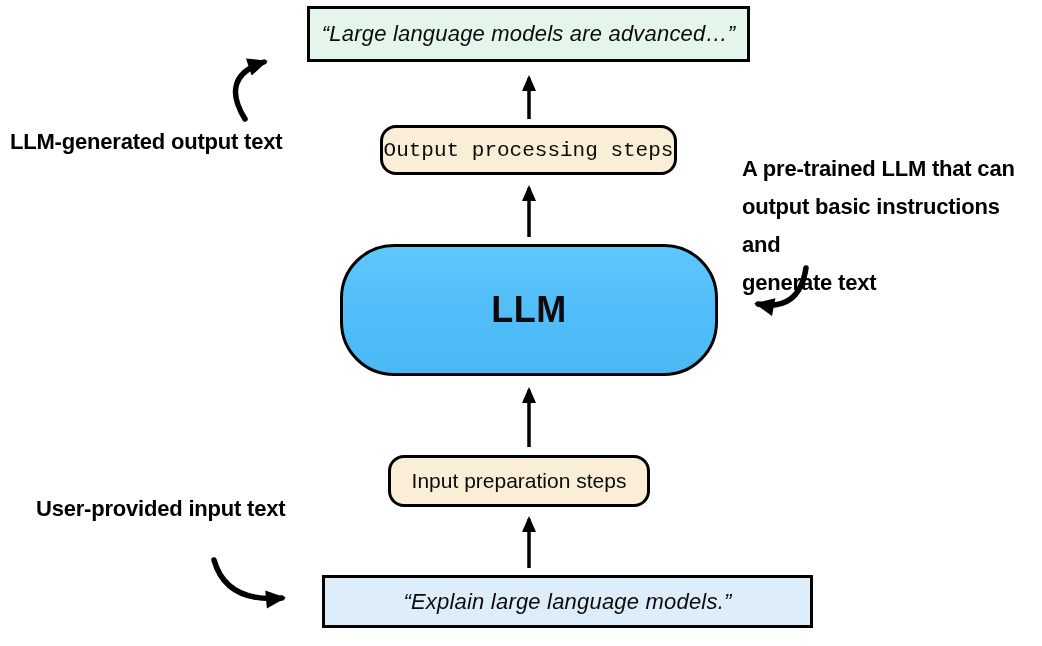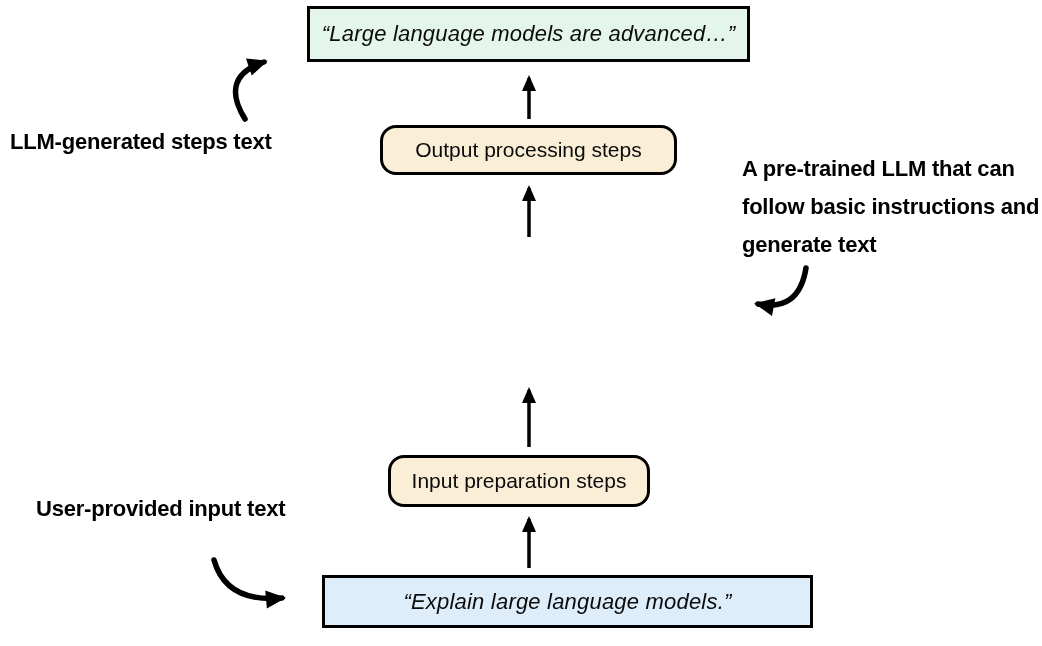--- a/index.html
+++ b/index.html
@@ -36,21 +36,21 @@
     left: 322px; top: 575px; width: 491px; height: 53px;
     background: #ddeefa;
     border-width: 3.5px;
   }
   .process-box {
     background: #fbeed6;
     border-radius: 16px;
     font-size: 21px;
     border-width: 3px;
   }
-  #output-processing-box { left: 380px; top: 125px; width: 297px; height: 50px; }
+  #output-processing-box { left: 380px; top: 125px; width: 297px; height: 50px; font-family: Liberation Mono, monospace; }
   #input-preparation-box { left: 388px; top: 455px; width: 262px; height: 52px; }
   #llm-box {
     left: 340px; top: 244px; width: 378px; height: 132px;
     background: linear-gradient(180deg, #5ec7fb 0%, #52befa 45%, #49b9f4 100%);
     border-radius: 54px;
     border-width: 3.5px;
     font-size: 36px;
     font-weight: 700;
     letter-spacing: 0.5px;
   }
@@ -100,32 +100,35 @@
   </svg>
 
   <div class="node quote-text" id="output-text-box">
     <span>“Large language models are advanced…”</span>
   </div>
 
   <div class="node process-box" id="output-processing-box">
     <span>Output processing steps</span>
   </div>
 
+  <div class="node" id="llm-box">
+    <span>LLM</span>
+  </div>
 
   <div class="node process-box" id="input-preparation-box">
     <span>Input preparation steps</span>
   </div>
 
   <div class="node quote-text" id="input-text-box">
     <span>“Explain large language models.”</span>
   </div>
 
-  <div class="annotation" id="output-annotation">LLM-generated steps text</div>
+  <div class="annotation" id="output-annotation">LLM-generated output text</div>
 
   <div class="annotation" id="input-annotation">User-provided input text</div>
 
   <div class="annotation" id="llm-annotation">
     <div>A pre-trained LLM that can</div>
-    <div>follow basic instructions and</div>
+    <div>output basic instructions and</div>
     <div>generate text</div>
   </div>
 
 </div>
 
 </body></html>

